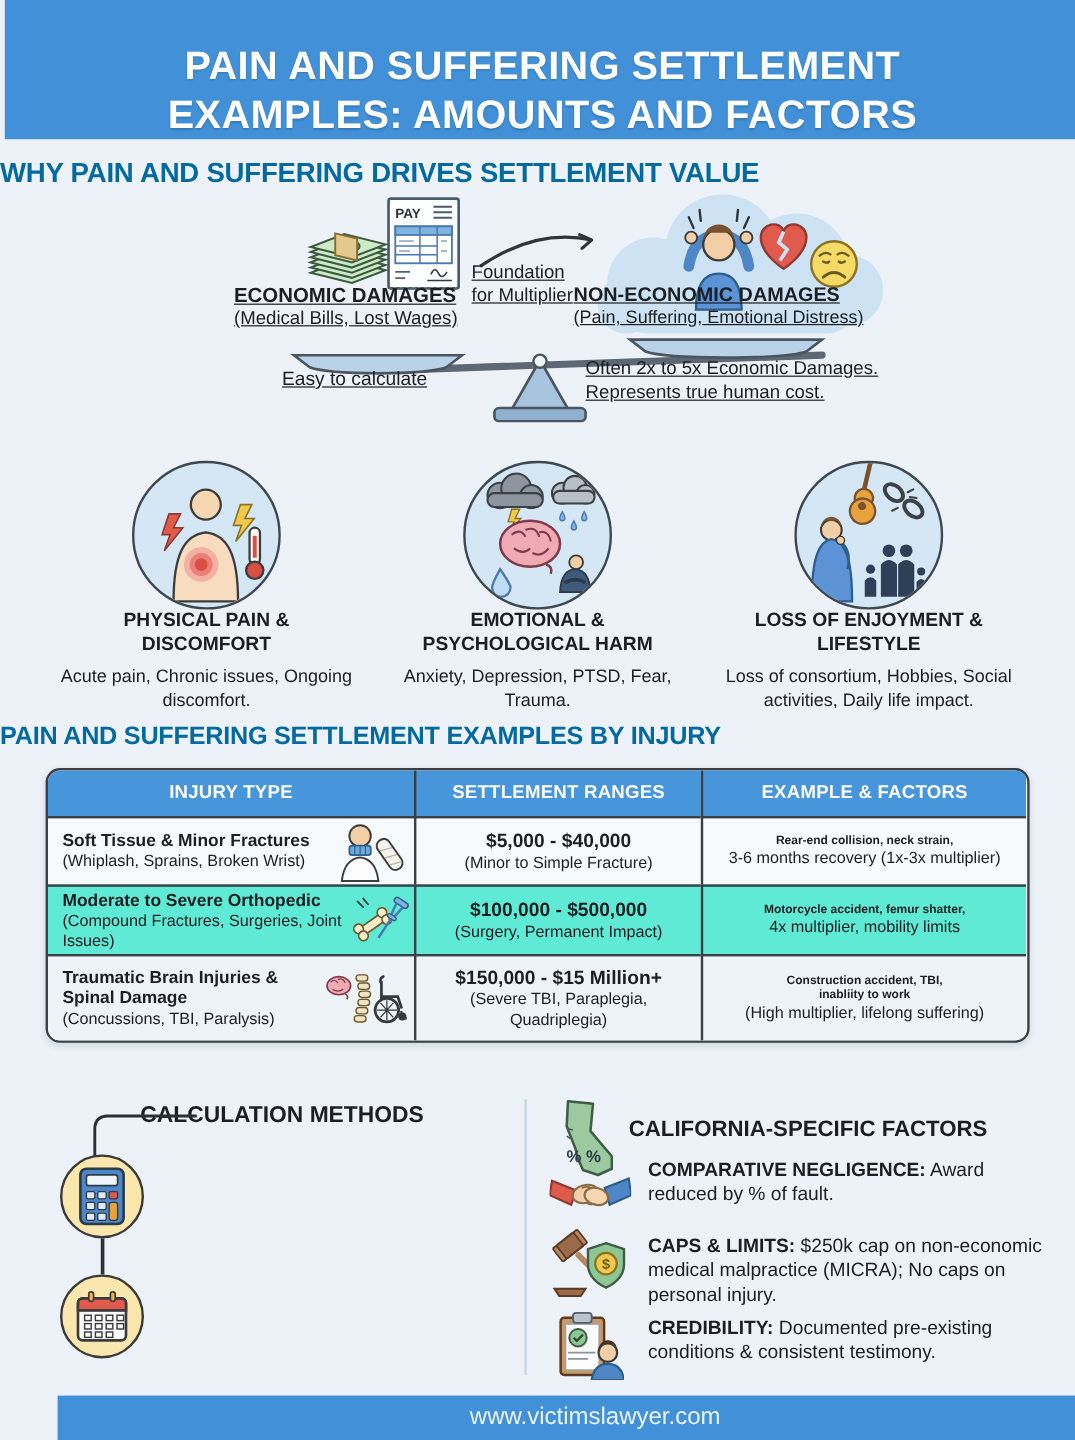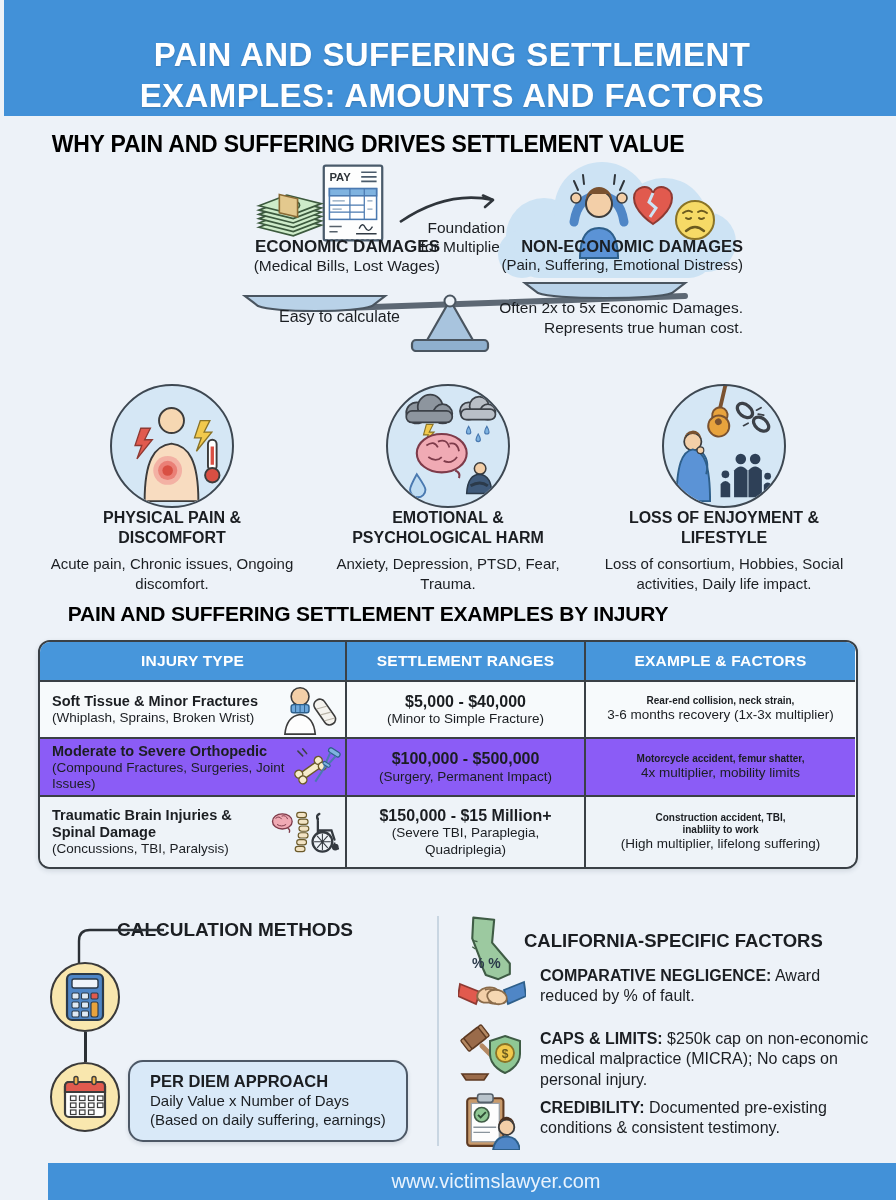--- a/index.html
+++ b/index.html
@@ -9,22 +9,22 @@
   .abs { position:absolute; }
 
   
   .hdr { left:4px; top:0; width:896px; height:116px; background:#4291d8; color:#fff;
          display:flex; flex-direction:column; align-items:center; justify-content:flex-end; }
   .hdr div { font-size:33px; font-weight:800; letter-spacing:.4px; line-height:1.25;
              text-shadow:0 1px 2px rgba(0,0,0,.18); }
   .ftr { left:0; top:1163px; width:896px; height:37px; background:#4291d8; color:#e9f3fd;
          display:flex; align-items:center; justify-content:center; font-size:20px;margin-left:48px; }
 
-  .sec-title { width:736px; left:0; text-align:center; font-weight:800; color:#000000; letter-spacing:-.2px; }
-  .center { text-align:right; }
+  .sec-title { width:736px; left:0; font-weight:800; color:#0369a1; letter-spacing:-.2px; }
+  .center { text-align:left;text-decoration:underline; }
   .econ-lbl { left:195px; top:237px; width:245px; }
   .econ-lbl .l1 { font-size:17px; font-weight:800; }
   .econ-lbl .l2 { font-size:15.5px; }
   .arrow-lbl { left:393px; top:218px; width:112px; font-size:15.5px; line-height:1.25; }
   .nonecon-lbl { left:478px; top:237px; width:265px; }
   .nonecon-lbl .l1 { font-size:16.5px; font-weight:800; }
   .nonecon-lbl .l2 { font-size:15px; }
   .easy-note { left:235px; top:308px; width:165px; font-size:16px; }
   .often-note { left:488px; top:298px; width:255px; font-size:15.5px; line-height:1.28; }
 
@@ -38,21 +38,21 @@
   
   .tbl { left:38px; top:640px; width:820px; border:2.5px solid #3a4046; border-radius:12px;
          overflow:hidden; background:#f7fafc; display:grid;
          grid-template-columns:305px 239px 271px; grid-template-rows:38px 57px 58px 72px;
          box-shadow:0 2px 5px rgba(40,60,80,.15); }
   .tbl > div { border-left:2px solid #3a4046; border-top:2px solid #3a4046;
                display:flex; align-items:center; justify-content:center; }
   .tbl > div:nth-child(3n+1) { border-left:none; }
   .tbl > div:nth-child(-n+3) { border-top:none; }
   .th { background:#4796db; color:#fff; font-weight:800; font-size:15.5px; letter-spacing:.2px; }
-  .r1 { background:#f7fafc; } .r2 { background:#8b5cf6; } .r3 { background:#eef3f8; }
+  .r1 { background:#f7fafc; } .r2 { background:#5eead4; } .r3 { background:#eef3f8; }
   .cell-injury { justify-content:flex-start !important; padding:4px 4px 4px 12px; gap:2px; }
   .cell-injury .txt { flex:1 1 auto; }
   .cell-injury .b { font-size:14.5px; font-weight:800; line-height:1.18; }
   .cell-injury .s { font-size:13.5px; line-height:1.18; }
   .cell-mid { flex-direction:column; text-align:center; padding:2px 22px; }
   .cell-mid .b { font-size:16px; font-weight:800; line-height:1.2; }
   .cell-mid .s { font-size:13.5px; line-height:1.2; }
   .cell-ex { flex-direction:column; text-align:center; padding:2px 8px; }
   .cell-ex .b { font-size:10px; font-weight:800; line-height:1.22; }
   .cell-ex .s { font-size:13.5px; line-height:1.22; }
@@ -411,25 +411,20 @@
         <rect x="8.5" y="29" width="5.5" height="4.5"></rect>
           <rect x="17.5" y="29" width="5.5" height="4.5"></rect>
           <rect x="26.5" y="29" width="5.5" height="4.5"></rect>
           <rect x="35.5" y="29" width="5.5" height="4.5"></rect>
         <rect x="8.5" y="36" width="5.5" height="4.5"></rect>
           <rect x="17.5" y="36" width="5.5" height="4.5"></rect>
           <rect x="26.5" y="36" width="5.5" height="4.5"></rect>
       </g>
     </svg>
   </div>
-  <div class="abs mbox" style="left:128px; top:1060px;">
-    <div class="t">PER DIEM APPROACH</div>
-    <div class="l">Daily Value x Number of Days</div>
-    <div class="l">(Based on daily suffering, earnings)</div>
-  </div>
 
   <div class="abs divider"></div>
 
   <svg class="abs" style="left:466px; top:915px;" width="48" height="72" viewBox="0 0 46 68">
     <path d="M7,2 L27,4 L25,26 L42,46 L42,56 L31,61 L19,57 L15,48 L13,40 L6,22 Z" fill="#9cc9a0" stroke="#3f5c45" stroke-width="2" stroke-linejoin="round"></path>
     <path d="M7,24 l4,1 M6,30 l3,2" stroke="#3f5c45" stroke-width="1.2"></path>
   </svg>
   <div class="abs ca-h">CALIFORNIA-SPECIFIC FACTORS</div>
 
   <svg class="abs" style="left:458px; top:954px;" width="68" height="62" viewBox="0 0 68 62">

